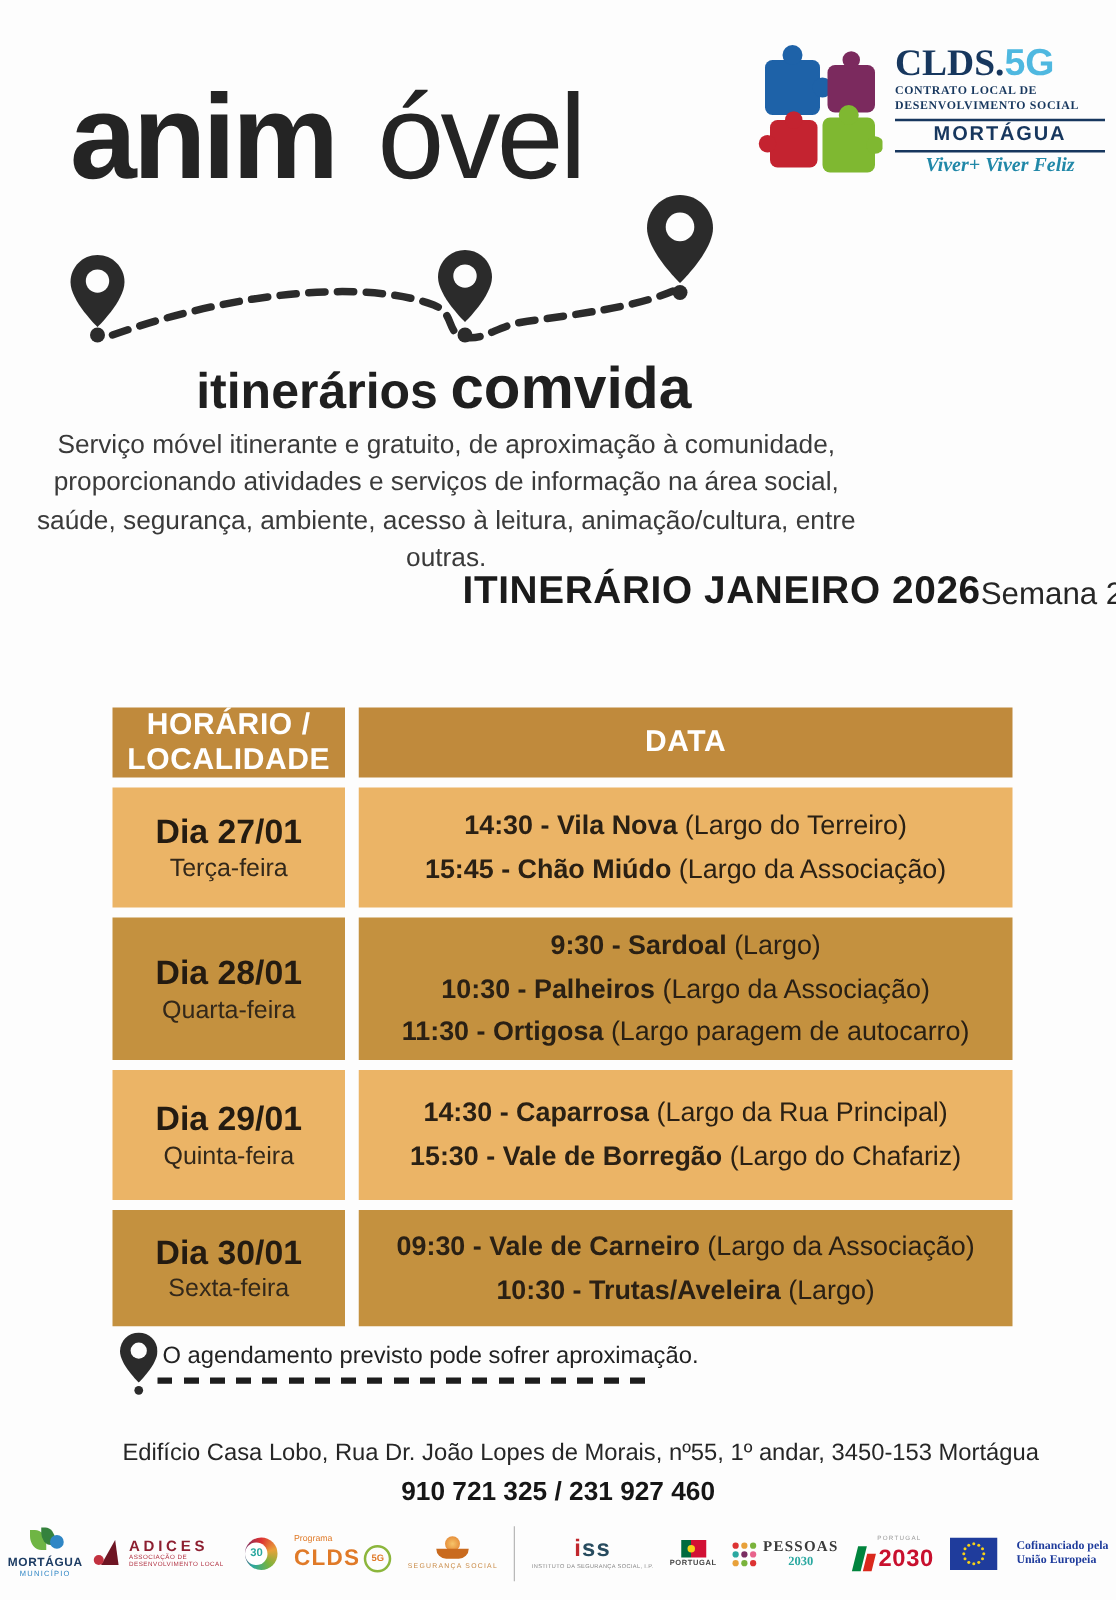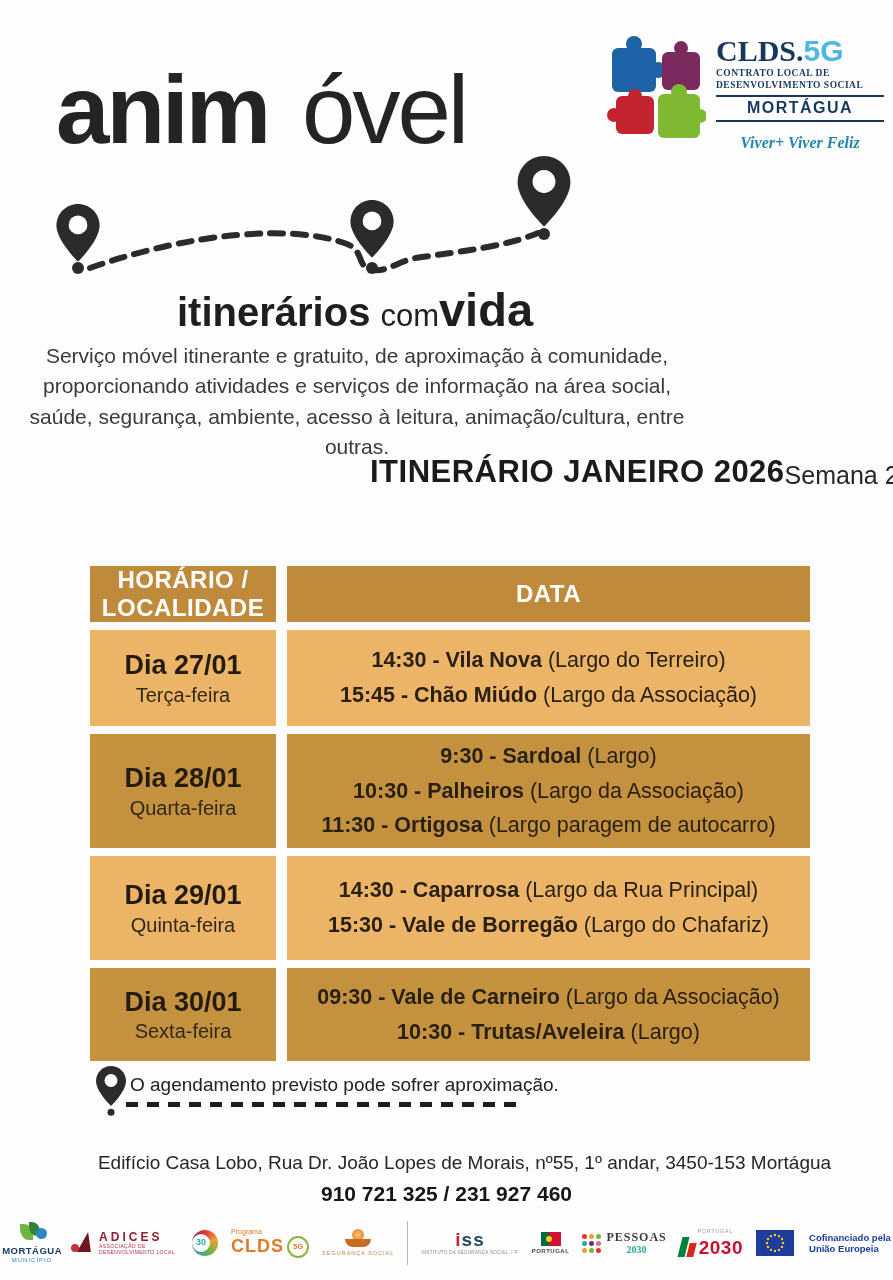--- a/index.html
+++ b/index.html
@@ -13,28 +13,28 @@
   .wm-bold{font-weight:800;}
   .wm-light{font-weight:300;margin-left:34px;}
   
   .clds{position:absolute;left:606px;top:36px;width:282px;display:flex;gap:10px;align-items:flex-start;}
   .clds-text{width:168px;}
   .clds-title{font-family:"Liberation Serif",serif;font-weight:700;font-size:30px;line-height:1;color:#17375E;white-space:nowrap;}
   .clds-title .g5{font-family:"Liberation Sans",sans-serif;font-weight:800;color:#4FB8E0;}
   .clds-sub{font-family:"Liberation Serif",serif;font-weight:700;font-size:9.5px;letter-spacing:.5px;color:#17375E;margin-top:2px;line-height:1.25;}
   .clds-region{border-top:2px solid #17375E;margin-top:3px;padding-top:2px;text-align:center;
     font-weight:700;font-size:16px;letter-spacing:1.5px;color:#17375E;}
-  .clds-motto{border-top:2px solid #17375E;margin-top:3px;padding-top:12px;text-align:center;
+  .clds-motto{border-top:2px solid #17375E;margin-top:3px;padding-top:2px;text-align:center;
     font-family:"Liberation Serif",serif;font-style:italic;font-weight:700;font-size:16px;color:#2188A8;}
   
   .route{position:absolute;left:52px;top:146px;}
   
   .tagline{position:absolute;left:0;top:282px;width:710px;text-align:center;color:#1f1f1f;white-space:nowrap;}
   .tg1{font-size:40px;font-weight:700;}
-  .tg2{font-size:31px;font-weight:400;margin-left:10px;}
+  .tg2{font-size:48px;font-weight:700;margin-left:10px;}
   .tg3{font-size:47px;font-weight:800;}
   
   .intro{position:absolute;left:14px;top:338px;width:680px;margin:3px;text-align:center;
     font-size:21px;line-height:1.45;color:#3a3a3a;}
   
   .itin{position:absolute;left:370px;top:454px;display:flex;align-items:flex-start;}
   .itin-texts{display:flex;flex-direction:row;align-items:flex-end;}
   .itin-title{font-size:31px;font-weight:800;color:#1b1b1b;letter-spacing:.5px;white-space:nowrap;margin:0;}
   .itin-sub{font-size:25px;color:#262626;margin-top:6px;padding-right:6px;white-space:nowrap;}
   .itin-dashes{margin-top:6px;width:296px;height:6px;
@@ -103,21 +103,21 @@
   .dots-grid span{width:5px;height:5px;border-radius:50%;}
   .pessoas-texts{display:flex;flex-direction:column;align-items:center;font-family:Liberation Serif, serif;}
   .p-pessoas .p-label{font-size:12px;color:#3a3a3a;letter-spacing:1px;}
   .p-pessoas .p-sub{font-size:10px;font-weight:700;color:#2aa8a0;}
   .p2030-row{display:flex;align-items:flex-end;gap:3px;}
   .p2030-glyph{position:relative;width:16px;height:22px;}
   .p2030-g{position:absolute;left:0;bottom:0;width:7px;height:20px;background:#00843D;transform:skewX(-14deg);}
   .p2030-r{position:absolute;left:8px;bottom:0;width:7px;height:14px;background:#DA291C;transform:skewX(-14deg);}
   .p-2030 .p-sub{font-size:5px;color:#999;letter-spacing:1px;align-self:flex-start;margin-left:18px;}
   .p-2030 .p-label{font-size:19px;color:#C8102E;letter-spacing:.5px;line-height:1;}
-  .eu-row{display:flex;align-items:center;gap:15px;}
+  .eu-row{display:flex;align-items:center;gap:15px;font-family:Liberation Serif, serif;}
   .eu-texts{font-size:9.5px;font-weight:700;color:#1F3C9C;line-height:1.2;}
 </style>
 </head>
 <body>
 
 <div class="page">
 
   <div class="wordmark"><span class="wm-bold">anim</span><span class="wm-light">óvel</span></div>
 
   <div class="clds">

